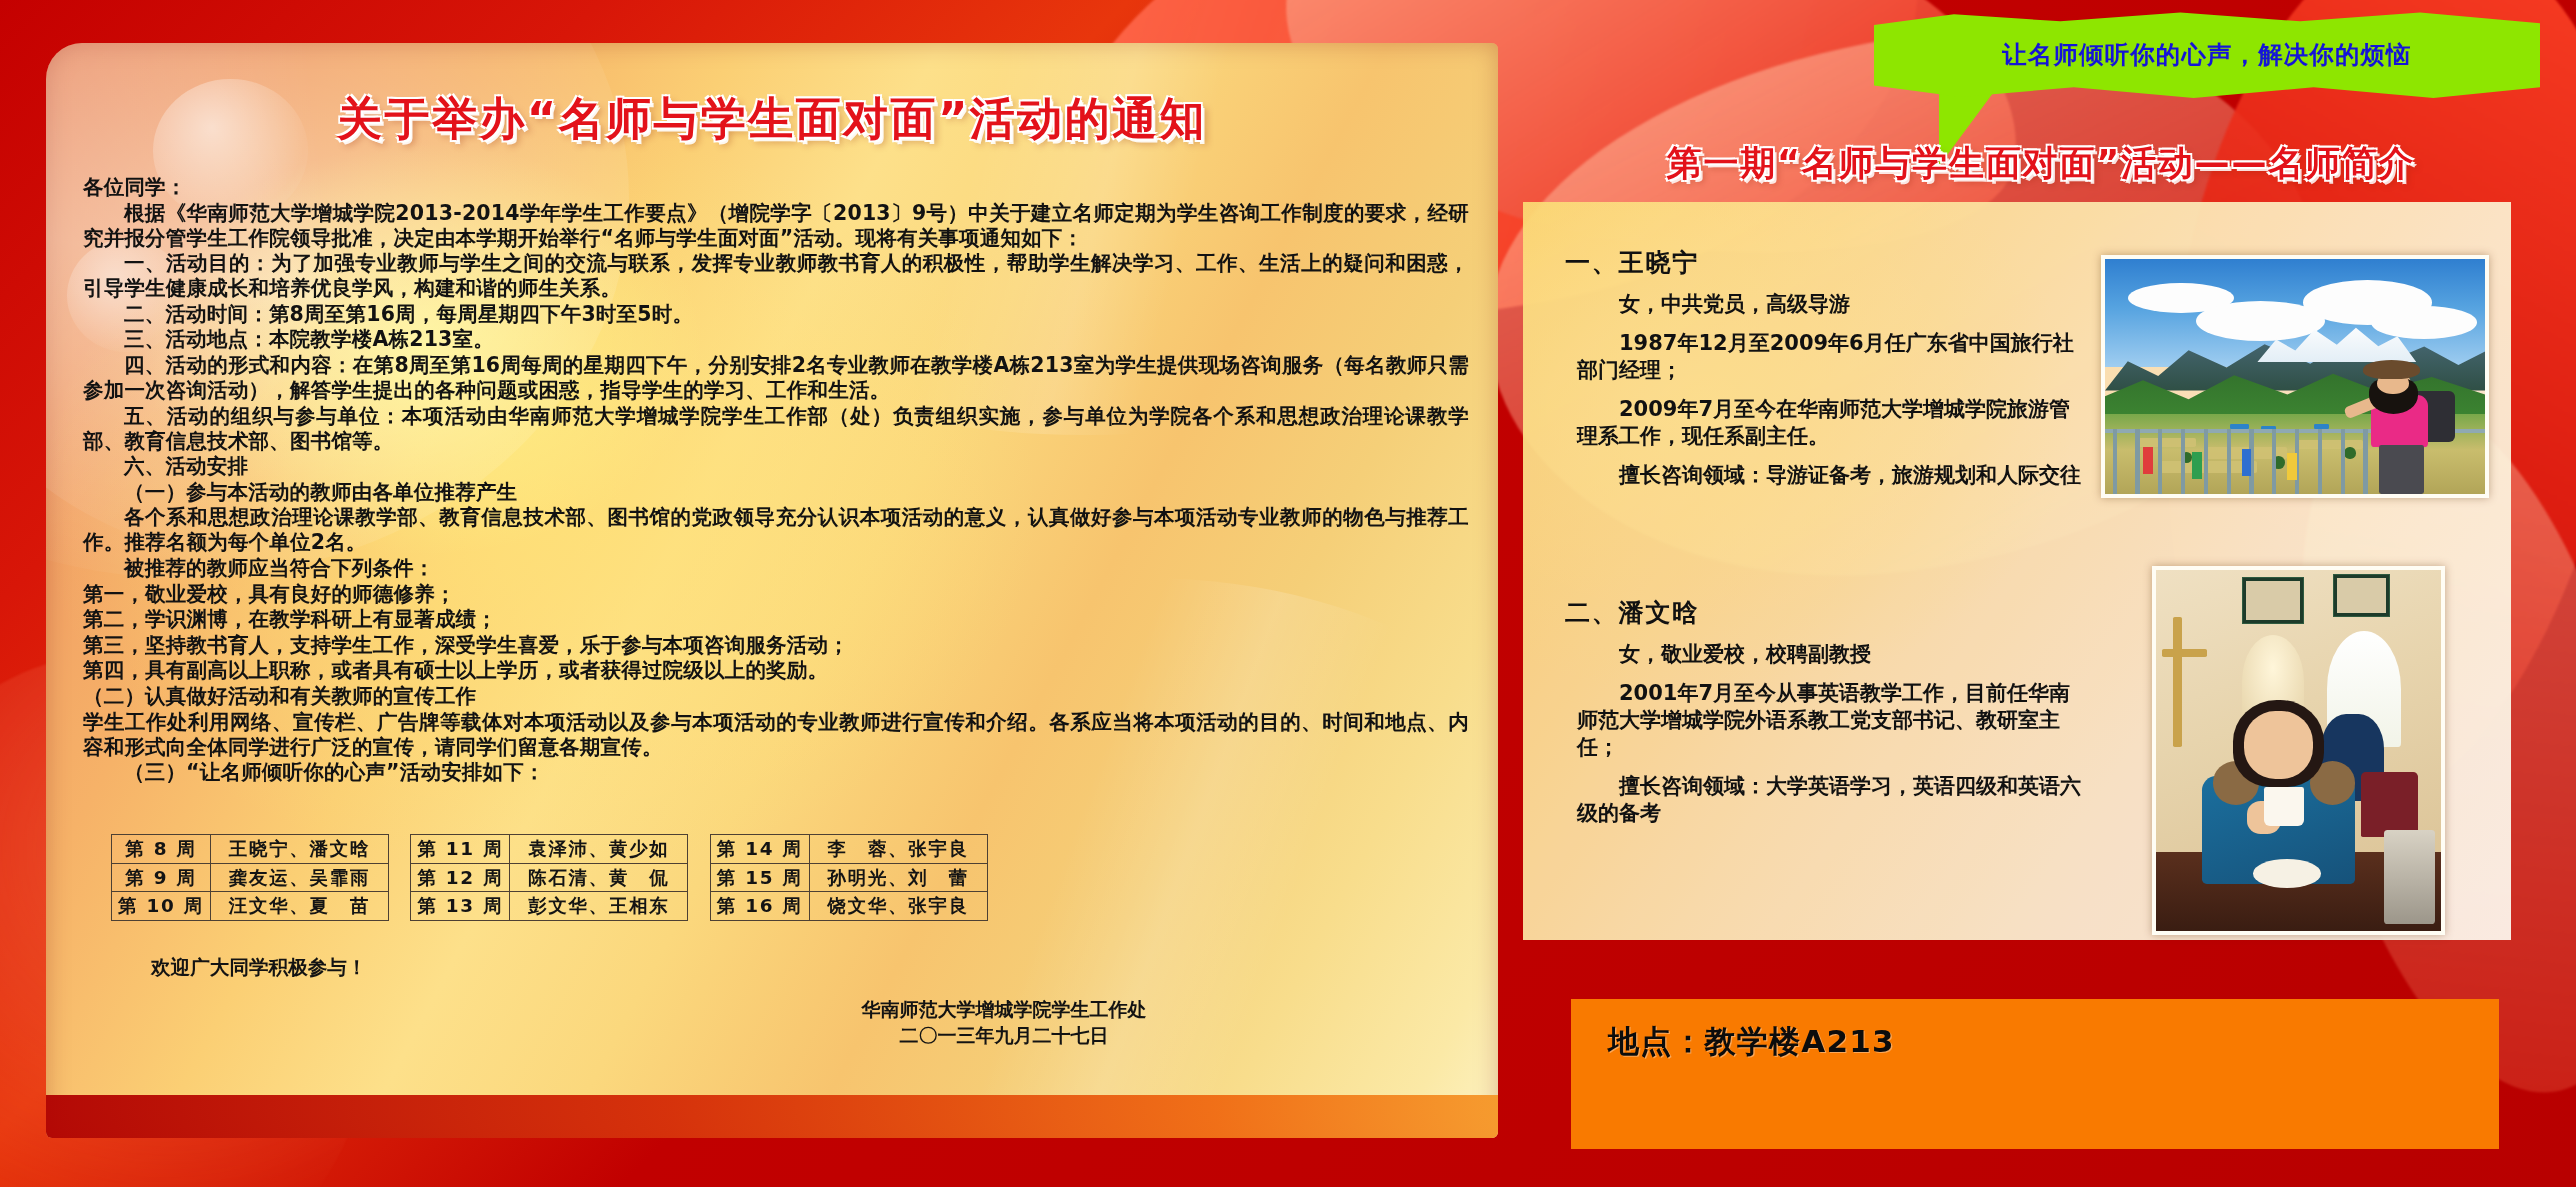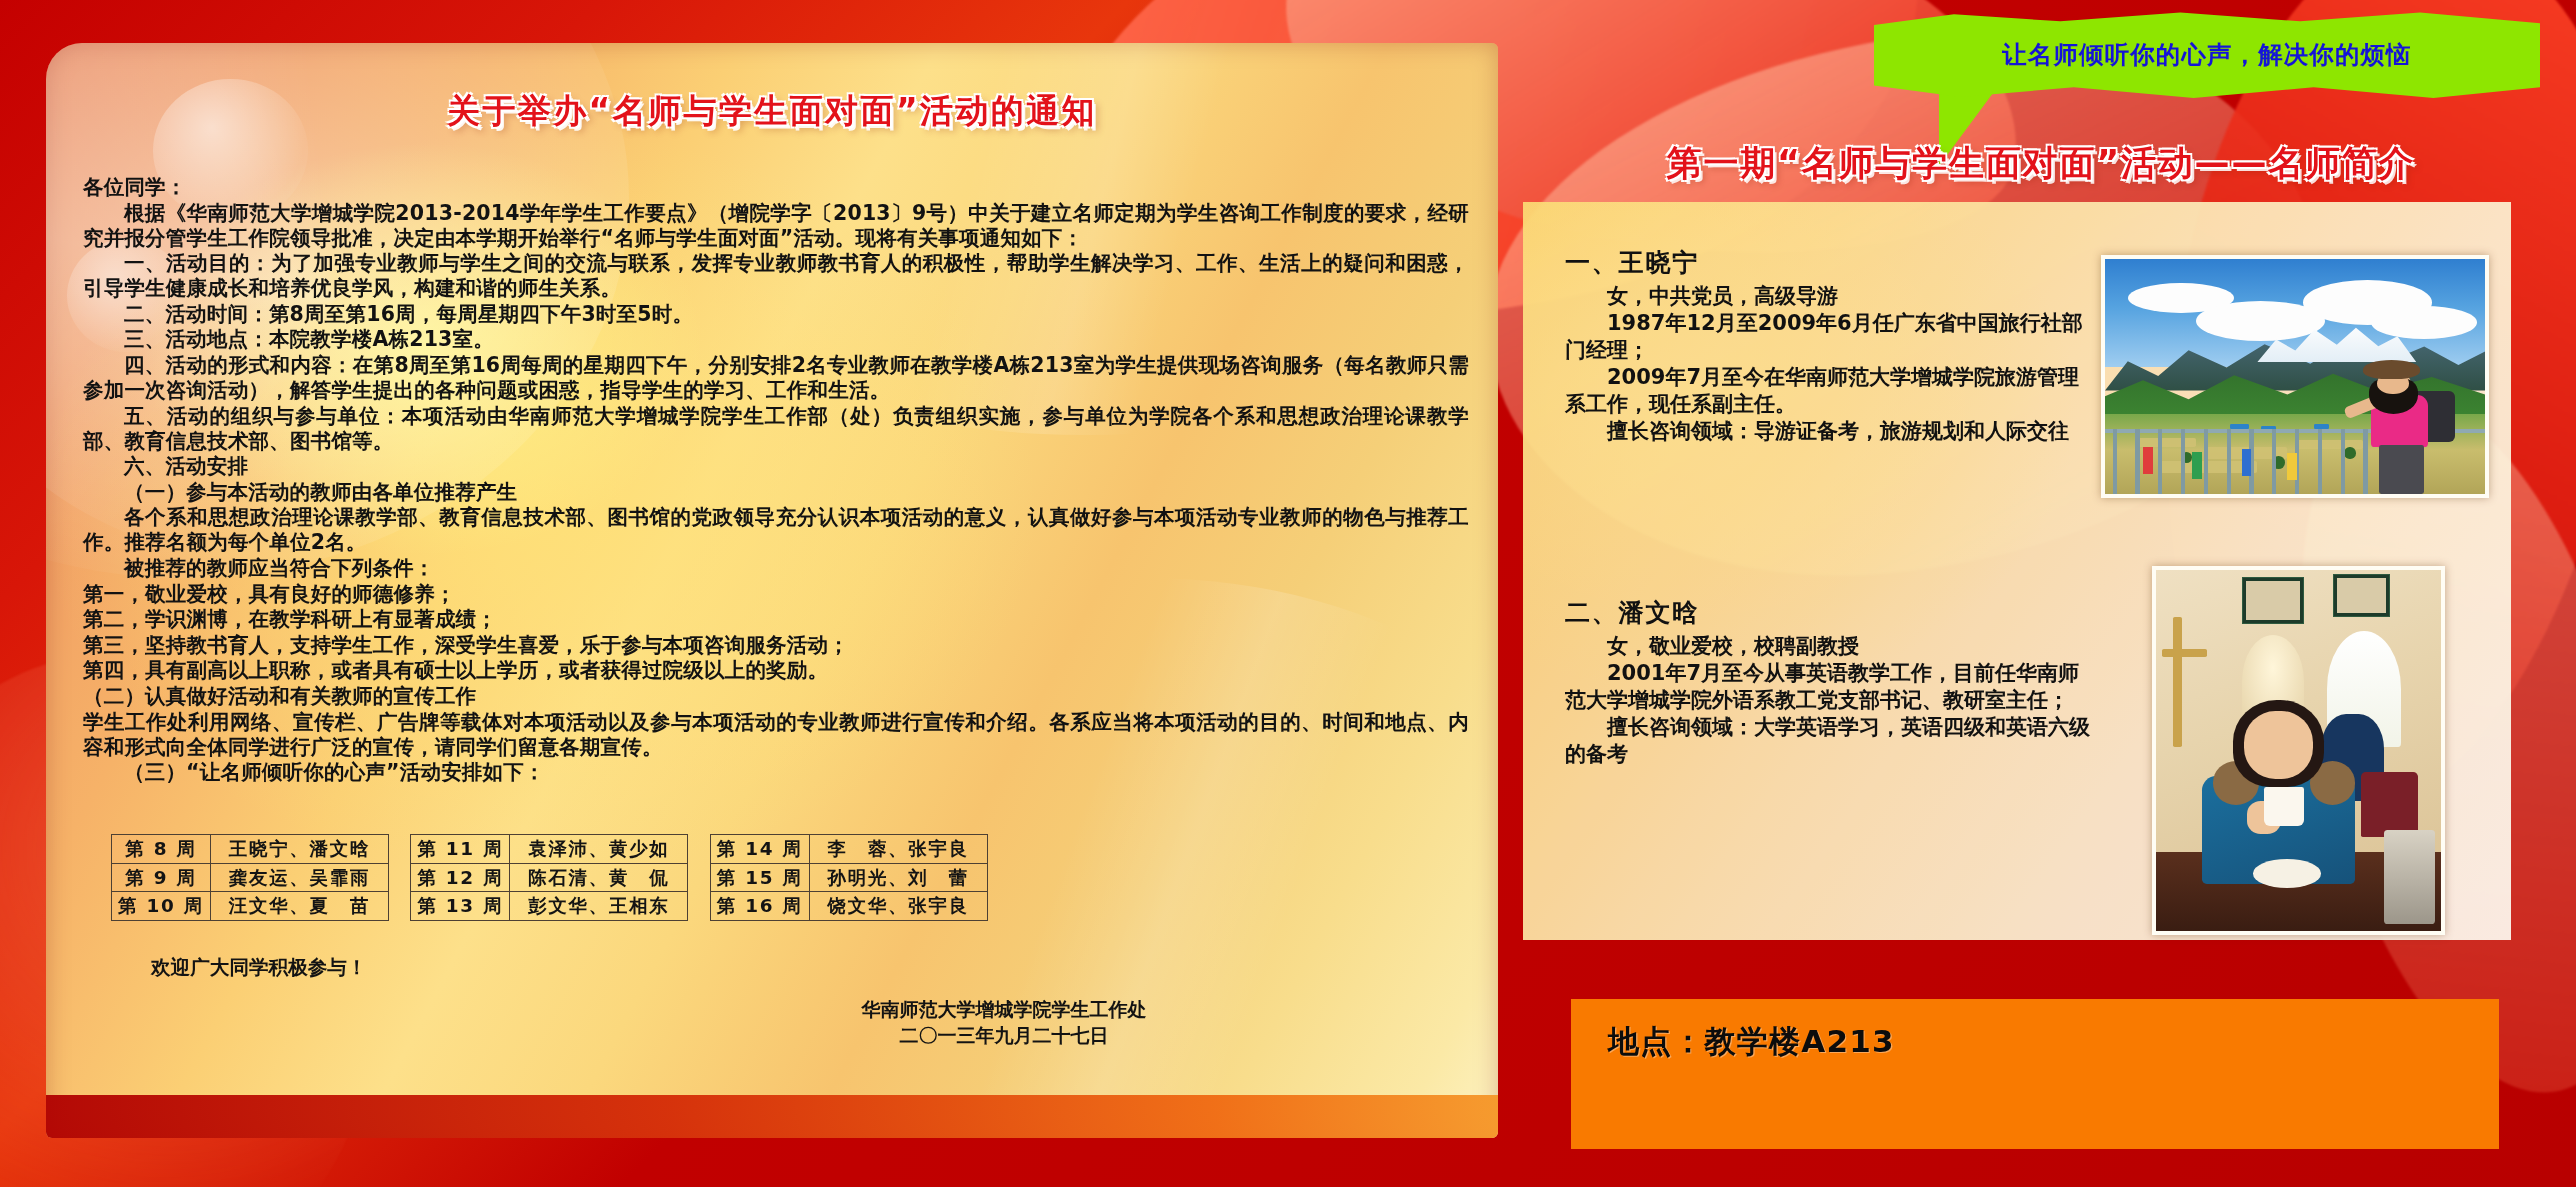--- a/index.html
+++ b/index.html
@@ -62,21 +62,21 @@
   .g5{ left:535px; top:-143px; width:1011px; height:535px;
        background:linear-gradient(104deg, rgba(255,255,255,0) 40%, rgba(255,255,255,.14) 52%, rgba(255,255,255,0) 60%); border-radius:0;}
   .g6{ left:654px; top:535px; width:892px; height:595px;
        background:linear-gradient(110deg, rgba(255,255,255,0) 42%, rgba(255,255,255,.16) 53%, rgba(255,255,255,0) 64%); border-radius:0;}
 
   #notice-inner{ position:absolute; inset:0; padding:0; }
 
   
   #notice-title{
     position:absolute; left:0; right:0; top:46px; text-align:center;
-    font-size:33px; font-weight:bold; letter-spacing:2.4px;
+    font-size:45px; font-weight:bold; letter-spacing:2.4px;
     color:#e3121a;
     font-family:"DejaVu Sans","Liberation Sans",sans-serif;
     text-shadow:
       2.4px 2.4px 0 #ffffff, -1.8px -1.8px 0 #ffffff, 1.8px -1.8px 0 #ffffff, -1.8px 1.8px 0 #ffffff,
       3.6px 3.6px 0 rgba(255,255,255,.9), 5.4px 5.4px 7.1px rgba(140,30,0,.35);
   }
 
   
   #body-text{
     position:absolute; left:37px; top:132px; width:1386px;
@@ -136,21 +136,21 @@
     background:
       radial-gradient(ellipse 535px 416px at 18% 28%, rgba(255,235,150,.85), rgba(255,235,150,0) 70%),
       linear-gradient(125deg,#fbd96f 0%, #fde294 22%, #fdecb8 44%, #fdf3d4 66%, #fdf8e8 88%, #fefbf2 100%);
     opacity:.92;
   }
 
   .prof{ position:absolute; width:535px; color:#111;
     font-family:"DejaVu Sans","Liberation Sans",sans-serif; }
   .prof .pname{ font-size:25px; font-weight:bold; letter-spacing:1.8px; margin-bottom:3.6px;}
   .prof .pbody{ font-size:21px; line-height:27px; font-weight:600; }
-  .prof .pbody p{ margin:0; text-indent:2em; }
+  .prof .pbody p{ margin:12px; text-indent:2em; }
   #prof1{ left:1565px; top:246px; }
   #prof2{ left:1565px; top:596px; }
 
   
   .photo{ position:absolute; border:4.8px solid #fffdf4; box-shadow:0 0 8.3px rgba(90,40,0,.35); overflow:hidden;}
   #photo1{ left:2101px; top:255px; width:388px; height:243px; }
   #photo2{ left:2152px; top:566px; width:293px; height:369px; }
 
   
   .p1sky{position:absolute;left:0;top:0;width:100%;height:46%;

